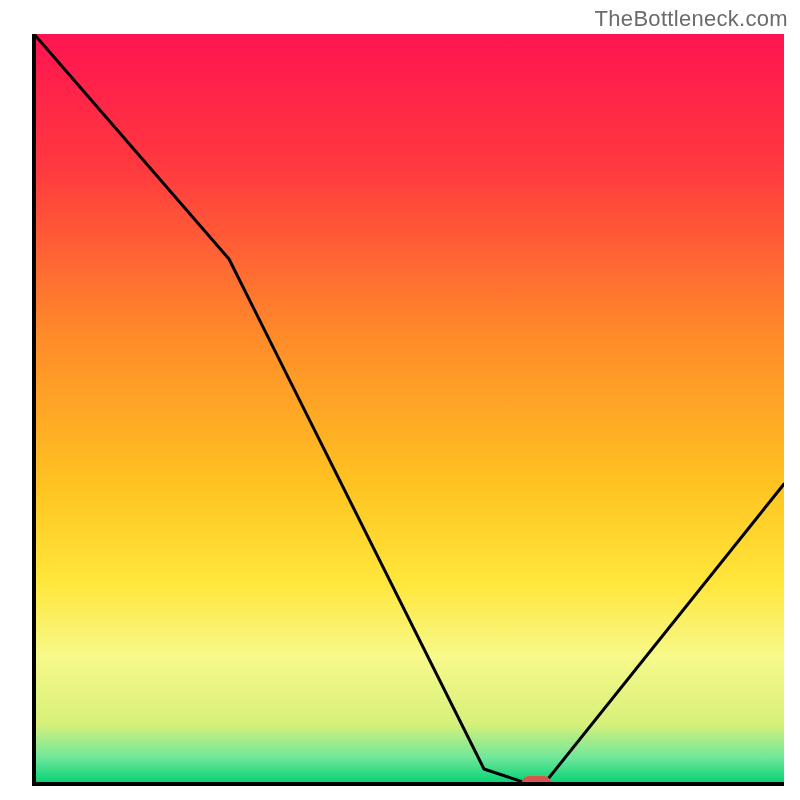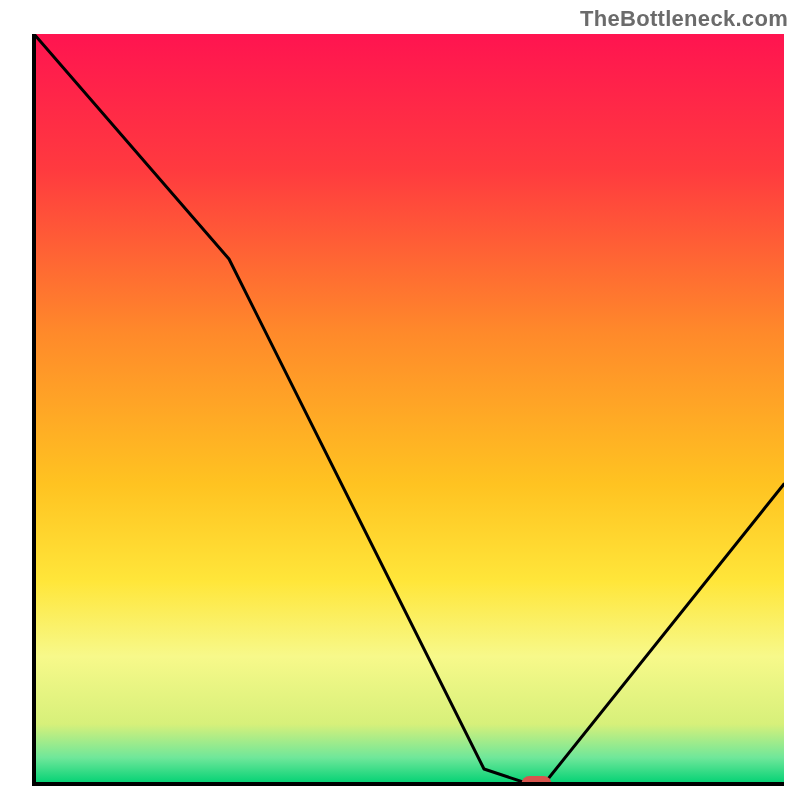--- a/index.html
+++ b/index.html
@@ -1,17 +1,17 @@
 <!DOCTYPE html>
 <html><head>
 <meta charset="utf-8">
 <style>
 body{margin:0;padding:0;background:#fff;width:800px;height:800px;overflow:hidden;position:relative;font-family:Arial,Helvetica,sans-serif}
 .wrap{position:relative;width:800px;height:800px}
-.attribution{position:absolute;top:6px;right:12px;font-size:22px;color:#6b6b6b;font-weight:700;letter-spacing:.3px}
+.attribution{position:absolute;top:6px;right:12px;font-size:22px;color:#6b6b6b;font-weight:400;letter-spacing:.3px}
 svg{display:block}
 </style>
 </head>
 <body>
 
 <div class="wrap">
   <div class="attribution">TheBottleneck.com</div>
   <svg width="800" height="800" viewBox="0 0 800 800">
     <defs>
       <linearGradient id="bg-grad" x1="0" y1="0" x2="0" y2="1">

